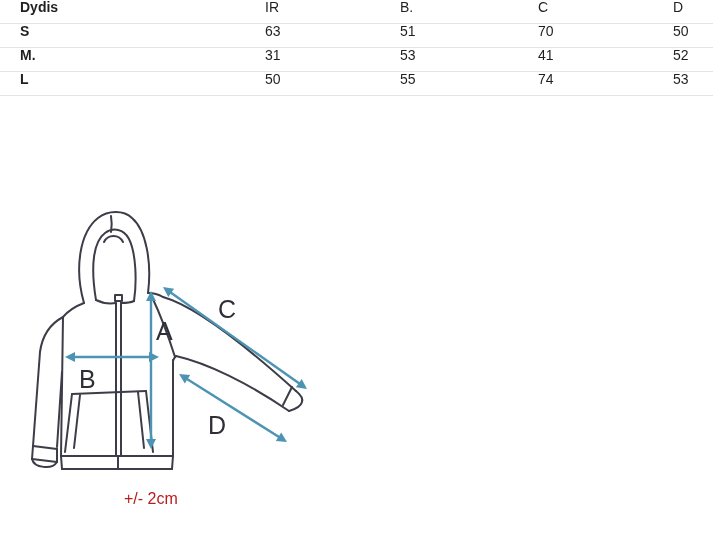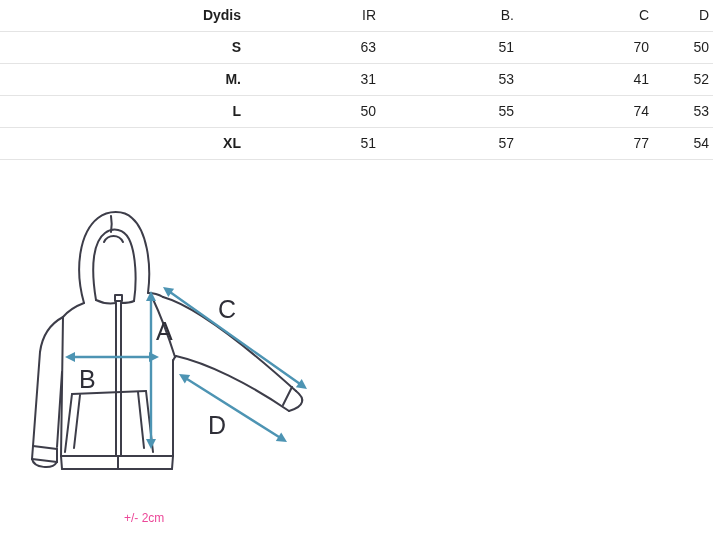--- a/index.html
+++ b/index.html
@@ -12,44 +12,44 @@
     overflow: hidden;
   }
   table.size-table {
     position: absolute;
     top: 0; left: 0;
     width: 713px;
     table-layout: fixed;
     border-collapse: collapse;
   }
   .size-table th, .size-table td {
-    padding: 8px 4px 8px 20px;
+    padding: 0 4px 8px 20px;
     font-size: 14px;
     line-height: 15px;
-    text-align: right;
+    text-align: left;
     color: #1f1f1f;
     font-weight: 400;
     border-bottom: 1px solid #e4e4e4;
     white-space: nowrap;
     overflow: hidden;
   }
   .size-table .bold { font-weight: 700; }
   .diagram-svg {
     position: absolute;
     top: 195px;
     left: 0;
     width: 713px;
     height: 347px;
   }
   .tolerance-note {
     position: absolute;
     left: 124px;
-    top: 511px;
-    font-size: 12px;
-    color: #ec4899;
+    top: 490px;
+    font-size: 16px;
+    color: #b91c1c;
   }
 </style>
 </head>
 <body>
 
 <div class="page">
 
   <table class="size-table">
     <colgroup>
       <col style="width:245px">
@@ -81,27 +81,20 @@
         <td>53</td>
         <td>41</td>
         <td>52</td>
       </tr>
       <tr>
         <td class="bold">L</td>
         <td>50</td>
         <td>55</td>
         <td>74</td>
         <td>53</td>
-      </tr>
-      <tr>
-        <td class="bold">XL</td>
-        <td>51</td>
-        <td>57</td>
-        <td>77</td>
-        <td>54</td>
       </tr>
     </tbody>
   </table>
 
   <svg class="diagram-svg" viewBox="0 195 713 347" width="713" height="347" xmlns="http://www.w3.org/2000/svg">
 
     <g fill="none" stroke="#3d3d49" stroke-width="2" stroke-linecap="round" stroke-linejoin="round">
 
       <path d="M 84 303 C 74 268 80 232 98 218 C 108 210 124 210 132 218 C 146 230 152 262 148 293"></path>
       <path d="M 96 300 C 90 264 94 241 105 233 C 113 227 124 229 129 239 C 136 253 137 281 134 301"></path>

